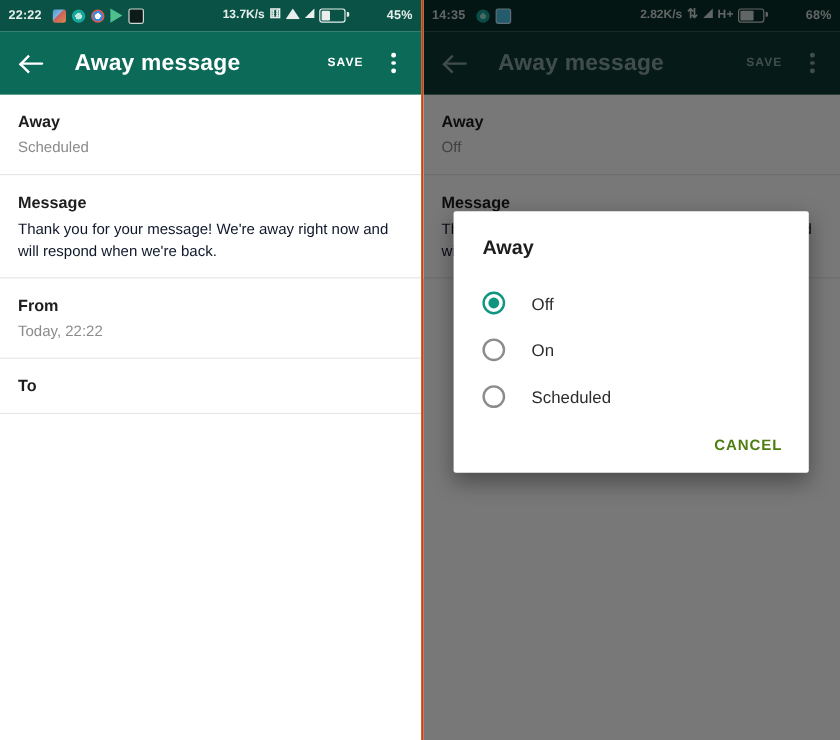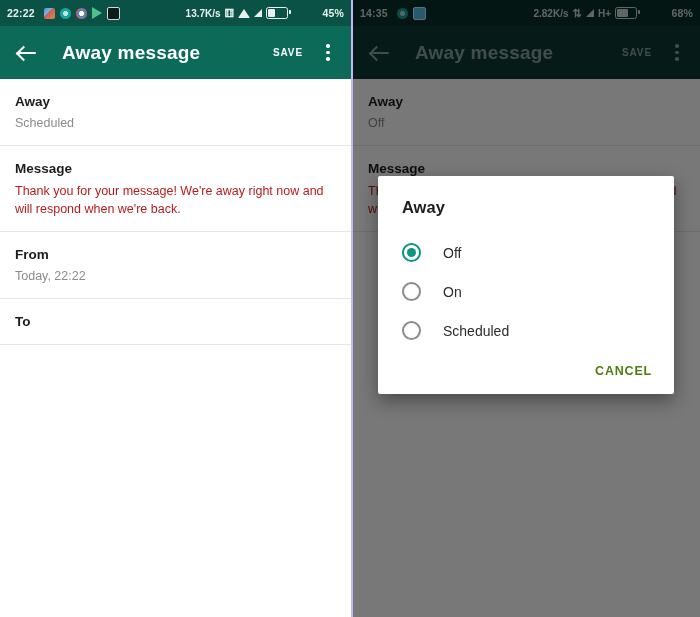--- a/index.html
+++ b/index.html
@@ -20,42 +20,42 @@
   }
   .phone {
     position: relative;
     width: 352px;
     height: 617px;
     background: #ffffff;
     overflow: hidden;
   }
   .phone.right {
     width: 348px;
-    border-left: 2px solid #c4b5fd;
+    border-left: 2px solid #c2410c;
   }
 
   
   .statusbar {
     height: 26px;
     background: #0a5245;
     display: flex;
     align-items: center;
     padding: 0 7px;
     box-sizing: border-box;
     color: #e8efed;
     font-size: 10.5px;
     font-weight: bold;
     letter-spacing: 0.2px;
   }
   .phone.right .statusbar {
     background: #08302a;
     color: #cfd9d6;
   }
   .sb-left { display: flex; align-items: center; gap: 5px; }
-  .sb-right { display: flex; align-items: center; gap: 4px; margin-left: auto; }
+  .sb-right { display: flex; gap: 4px; margin-left: auto; }
   .sb-time { margin-right: 4px; }
   .sb-ico {
     width: 11px; height: 11px;
     display: inline-block;
     border-radius: 2px;
     position: relative;
   }
   .ic-gallery { background: linear-gradient(135deg,#4e97d1 0%,#7fb5e0 40%,#c95f5f 41%,#d98a4a 100%); }
   .ic-browser { background: radial-gradient(circle at 50% 50%, #bfe7e2 0 35%, #17a79a 36% 100%); border-radius: 50%; }
   .ic-chrome  { background: radial-gradient(circle at 50% 50%, #ffffff 0 30%, #3d8be0 31% 55%, #e6554c 56% 100%); border-radius: 50%; }
@@ -188,21 +188,21 @@
     font-weight: bold;
     color: #1d1d1d;
     line-height: 1.35;
   }
   .row .s {
     font-size: 12.5px;
     color: #8b8b8b;
     line-height: 1.45;
     margin-top: 3px;
   }
-  .row.msg .s { color: #b91c1c; }
+  .row.msg .s { color: #0f172a; }
 
   
   .scrim {
     position: absolute;
     left: 0; top: 0;
     width: 100%; height: 100%;
     background: rgba(0,0,0,0.53);
   }
   .dialog {
     position: absolute;

